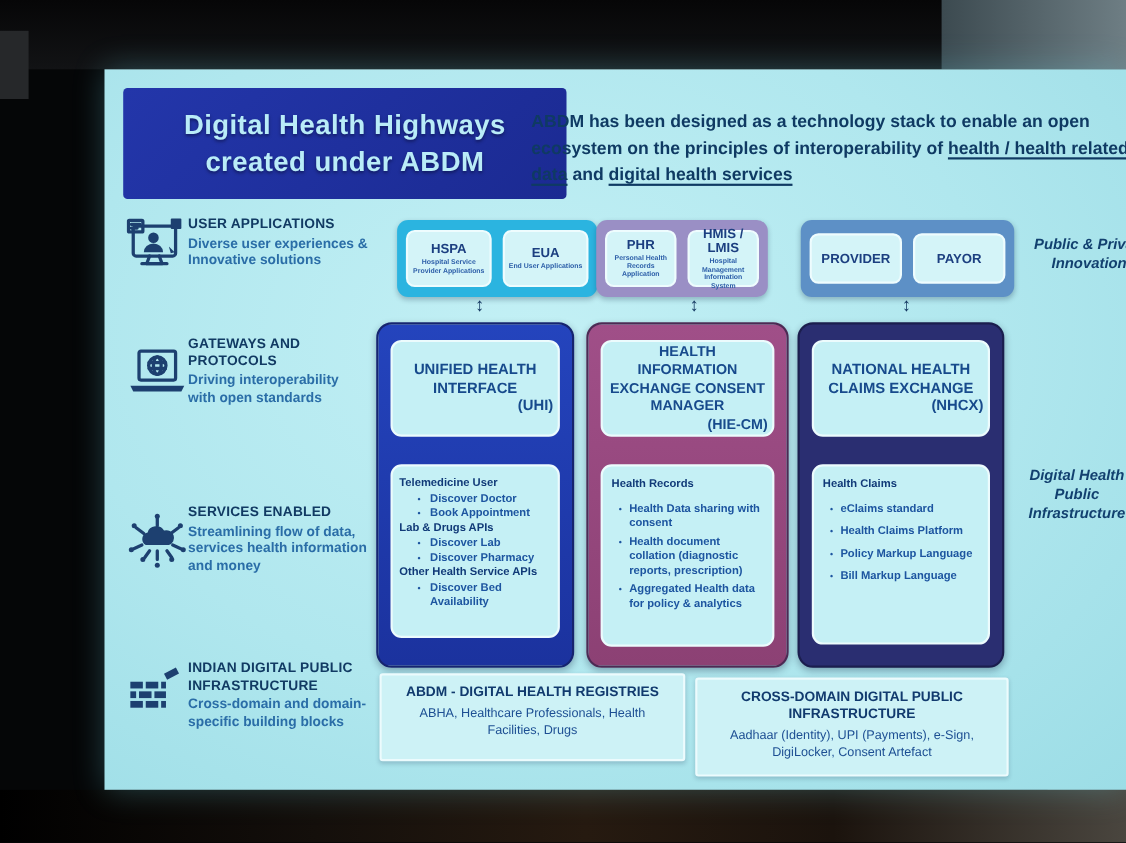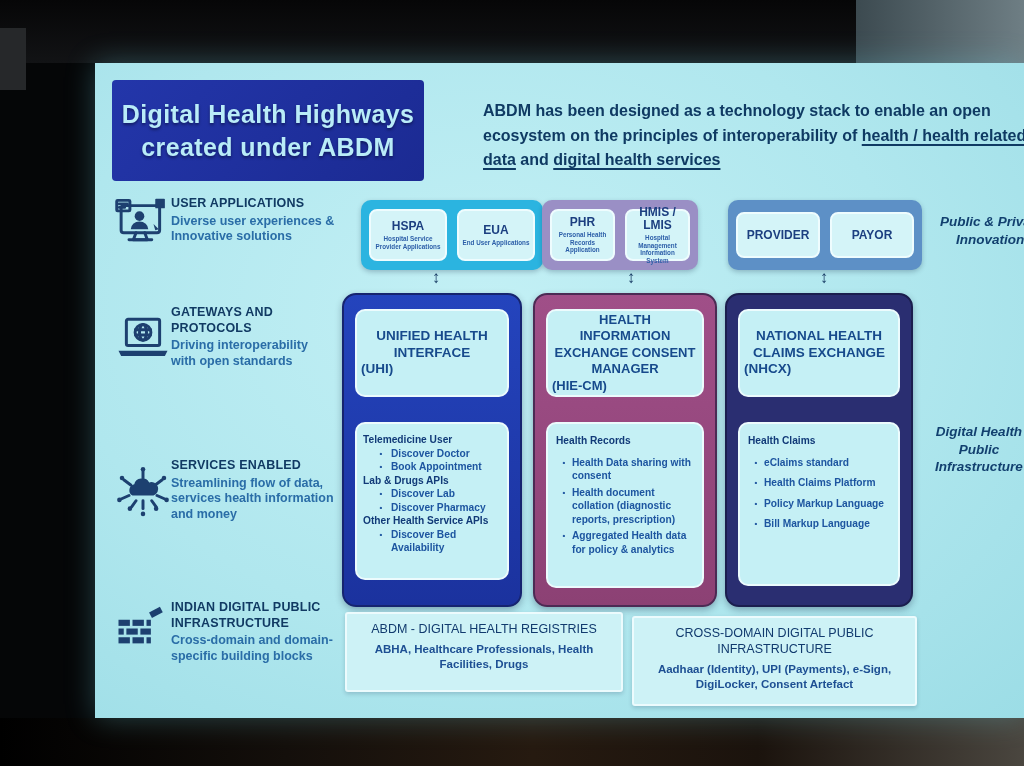--- a/index.html
+++ b/index.html
@@ -16,21 +16,21 @@
           clip-path:polygon(0 0,100% 0,100% 100%)}
   .band-bottom{position:absolute;left:0;top:718px;width:1024px;height:48px;
            background:linear-gradient(90deg,#000 0%,#140f0b 28%,#261a10 52%,#1b130d 74%,#4a463f 100%)}
   .tri-br{position:absolute;left:952px;top:644px;width:72px;height:74px;background:#59564d;
           clip-path:polygon(100% 0,100% 100%,0 100%)}
 
   .slide{position:absolute;left:95px;top:63px;width:929px;height:655px;overflow:hidden;
          background:radial-gradient(ellipse at 42% 38%,#c3f0f5 0%,#b0e7ee 55%,#9cdde6 100%);
          box-shadow:0 0 28px rgba(110,210,225,.3)}
 
-  .title-box{position:absolute;left:17px;top:17px;width:312px;height:101px;border-radius:4px;
+  .title-box{position:absolute;left:17px;top:17px;width:403px;height:101px;border-radius:4px;
          background:linear-gradient(135deg,#2336aa,#1b2a92);
          display:flex;flex-direction:column;justify-content:center;text-align:center;
          color:#b9ecf8;font-weight:bold;font-size:25px;line-height:33px;letter-spacing:.4px;
          text-shadow:0 2px 3px rgba(0,0,25,.45)}
 
   .intro{position:absolute;left:388px;top:36px;width:640px;
          font-size:16px;line-height:24.5px;font-weight:bold;color:#0f3a63}
   .intro .u{text-decoration:underline;text-underline-offset:3px;text-decoration-thickness:2px}
 
   .lrow{position:absolute;left:20px;display:flex;width:250px}
@@ -55,21 +55,21 @@
   .arrow{position:absolute;top:205px;width:22px;text-align:center;
          font-size:17px;font-weight:bold;color:#12355f}
   .ar1{left:330px}.ar2{left:525px}.ar3{left:718px}
 
   .sbox{position:absolute;top:230px;height:314px;border-radius:14px;box-sizing:border-box;
         padding:14px 11px;box-shadow:0 3px 7px rgba(10,20,50,.3)}
   .s1{left:247px;width:180px;background:linear-gradient(180deg,#2444bd,#1b329e);border:2px solid #16246f}
   .s2{left:438px;width:184px;background:linear-gradient(180deg,#a04f88,#8c4174);border:2px solid #4c2a54}
   .s3{left:630px;width:188px;background:#2a2e71;border:2px solid #1b1e4e}
   .shead{background:#c5f0f5;border:2px solid #ecfbfd;border-radius:10px;height:88px;box-sizing:border-box;
-         display:flex;flex-direction:column;align-items:flex-start;justify-content:center;text-align:center;padding:4px}
+         display:flex;flex-direction:column;align-items:flex-end;justify-content:center;text-align:center;padding:4px}
   .sname,.sabbr{font-size:13.5px;font-weight:bold;color:#174a8c;line-height:16.5px}
   .s2 .sname,.s2 .sabbr{font-size:13px}
   .scontent{margin-top:25px;background:#c5f0f5;border:2px solid #ecfbfd;border-radius:10px;
             padding:10px 8px;box-sizing:border-box}
   .s1 .scontent{height:158px;padding:9px 6px}
   .s2 .scontent{height:166px}
   .s3 .scontent{height:164px}
   .sgh{font-size:10.2px;font-weight:bold;color:#113a78;line-height:13.5px}
   .sitem{display:flex;font-size:10.2px;font-weight:bold;color:#1d55a0;line-height:13.5px}
   .blt{flex:0 0 16px;text-align:center;font-size:8px;line-height:13.5px}
@@ -77,22 +77,22 @@
   .s1 .blt{flex:0 0 20px}
   .s2 .sgh{margin-bottom:8px}
   .s2 .sitem{margin:3px 0}
   .s3 .sgh{margin-bottom:8px}
   .s3 .sitem{margin:7px 0}
 
   .bbox{position:absolute;background:#cdf2f6;border:2px solid #ecfbfd;border-radius:3px;
         text-align:center;box-sizing:border-box;padding:7px 10px;box-shadow:0 2px 4px rgba(10,30,60,.18)}
   .b1{left:250px;top:549px;width:278px;height:80px}
   .b2{left:537px;top:553px;width:285px;height:90px}
-  .btitle{font-size:12.5px;font-weight:normal;color:#113a6e;line-height:16px}
-  .bbody{font-size:11.5px;font-weight:bold;color:#1d4f93;line-height:15px;margin-top:5px}
+  .btitle{font-size:12.5px;font-weight:bold;color:#113a6e;line-height:16px}
+  .bbody{font-size:11.5px;font-weight:normal;color:#1d4f93;line-height:15px;margin-top:5px}
 
   .anno{position:absolute;font-style:italic;font-weight:bold;color:#12406f;
         font-size:13.5px;line-height:17.5px}
   .anno div{white-space:nowrap}
   .a1{left:845px;top:150px}
   .a1 .l2{margin-left:16px}
   .a2{left:836px;top:360px;width:96px;text-align:center}
 
   svg .st{stroke:#1d4070;fill:none;stroke-width:3.4;stroke-linecap:round;stroke-linejoin:round}
   svg .fl{fill:#1d4070}

